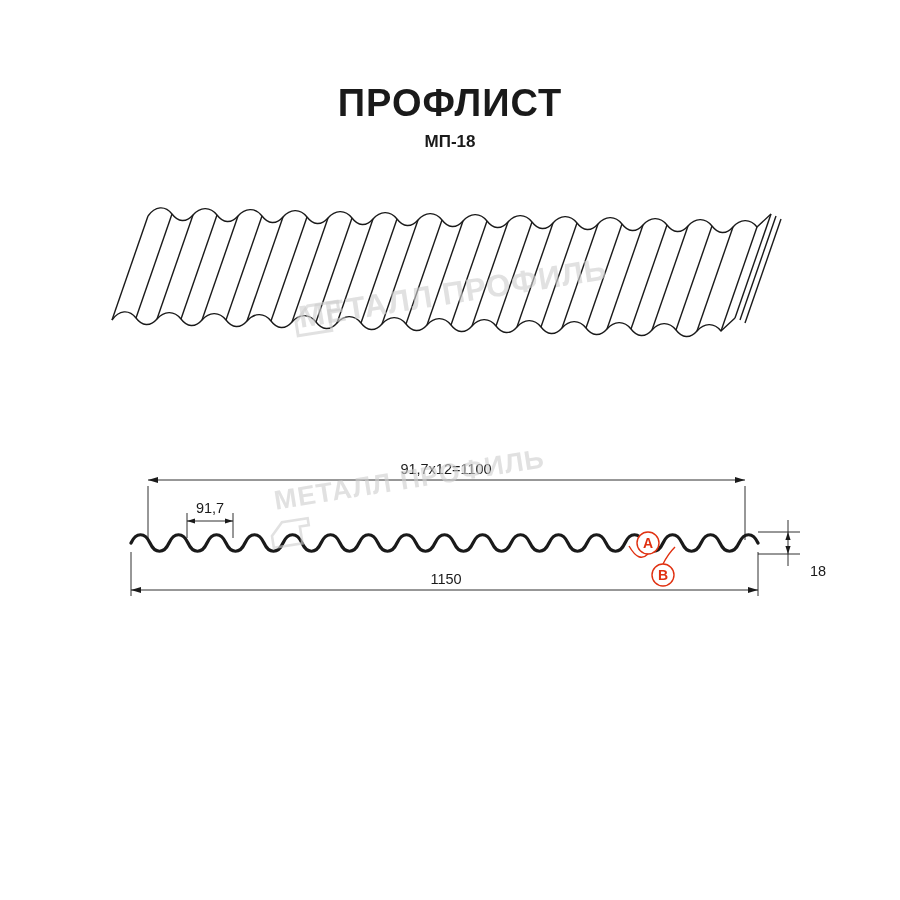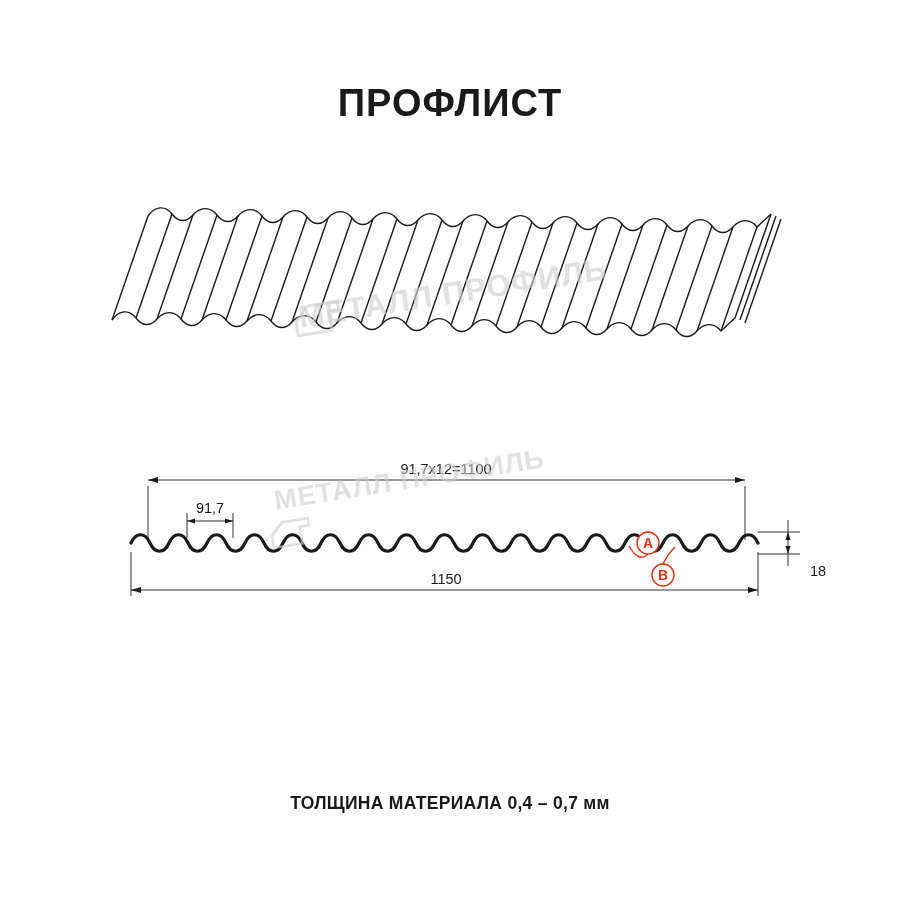--- a/index.html
+++ b/index.html
@@ -101,20 +101,21 @@
     font-weight: bold;
     fill: #e03010;
   }
 </style>
 </head>
 <body>
 
 <div class="sheet">
 
   <div class="title">ПРОФЛИСТ</div>
+  <div class="subtitle">МП-18</div>
 
   <svg width="900" height="900" viewBox="0 0 900 900">
     <g fill="none" stroke="#1a1a1a" stroke-width="1.4" stroke-linejoin="round">
 
       <path d="M148,216
                C155,206 165,205 172,214
                C178,222 186,223 193,215
                C200,207 210,206 217,215
                C223,223 231,224 238,216
                C245,208 255,207 262,216
@@ -299,14 +300,13 @@
       <path d="M0,0 l14,-14 l30,0 l0,8 l-10,0 l0,20 l-34,0 z" fill="none" stroke="#cfcfcf" stroke-width="3"></path>
     </g>
     <g class="wmlogo" transform="translate(272,536) rotate(-9)">
       <path d="M0,0 l12,-12 l26,0 l0,7 l-9,0 l0,17 l-29,0 z" fill="none" stroke="#cfcfcf" stroke-width="2.6"></path>
     </g>
   </svg>
 
   <div class="wm wm1">МЕТАЛЛ ПРОФИЛЬ</div>
   <div class="wm wm2">МЕТАЛЛ ПРОФИЛЬ</div>
 
-  <div class="footnote">ТОЛЩИНА МАТЕРИАЛА 0,4 – 0,7 мм</div>
 </div>
 
 </body></html>

